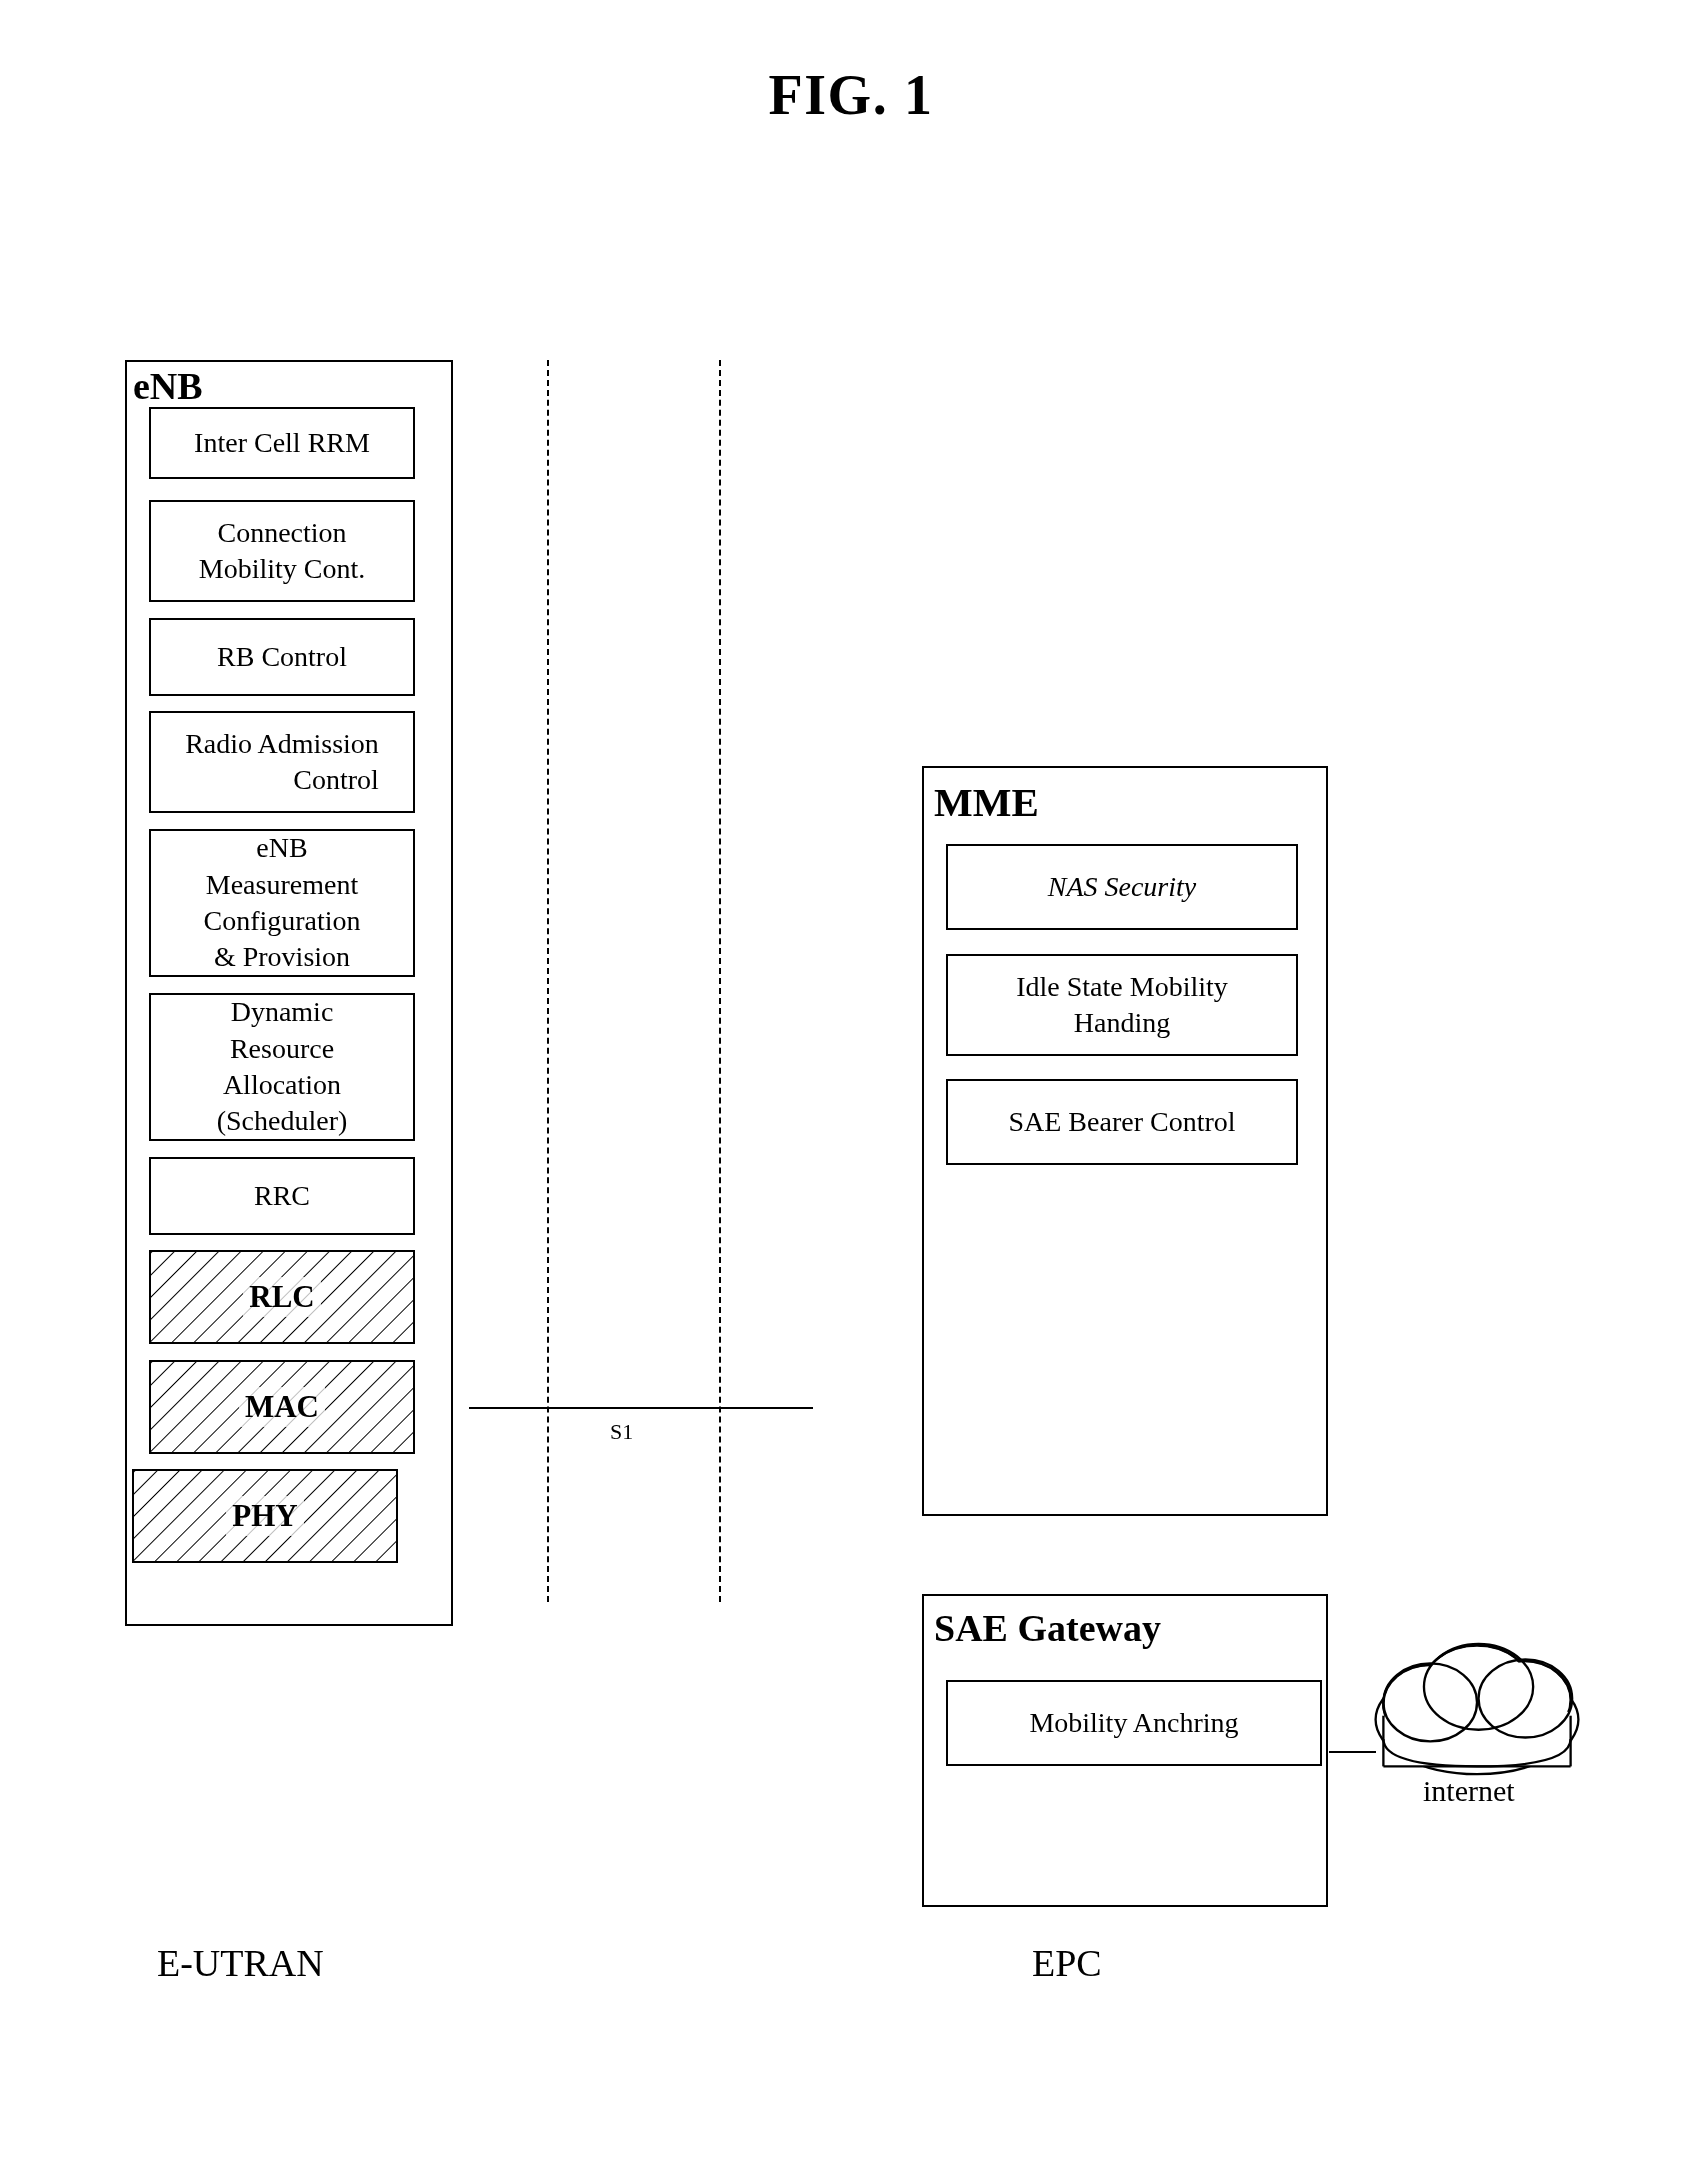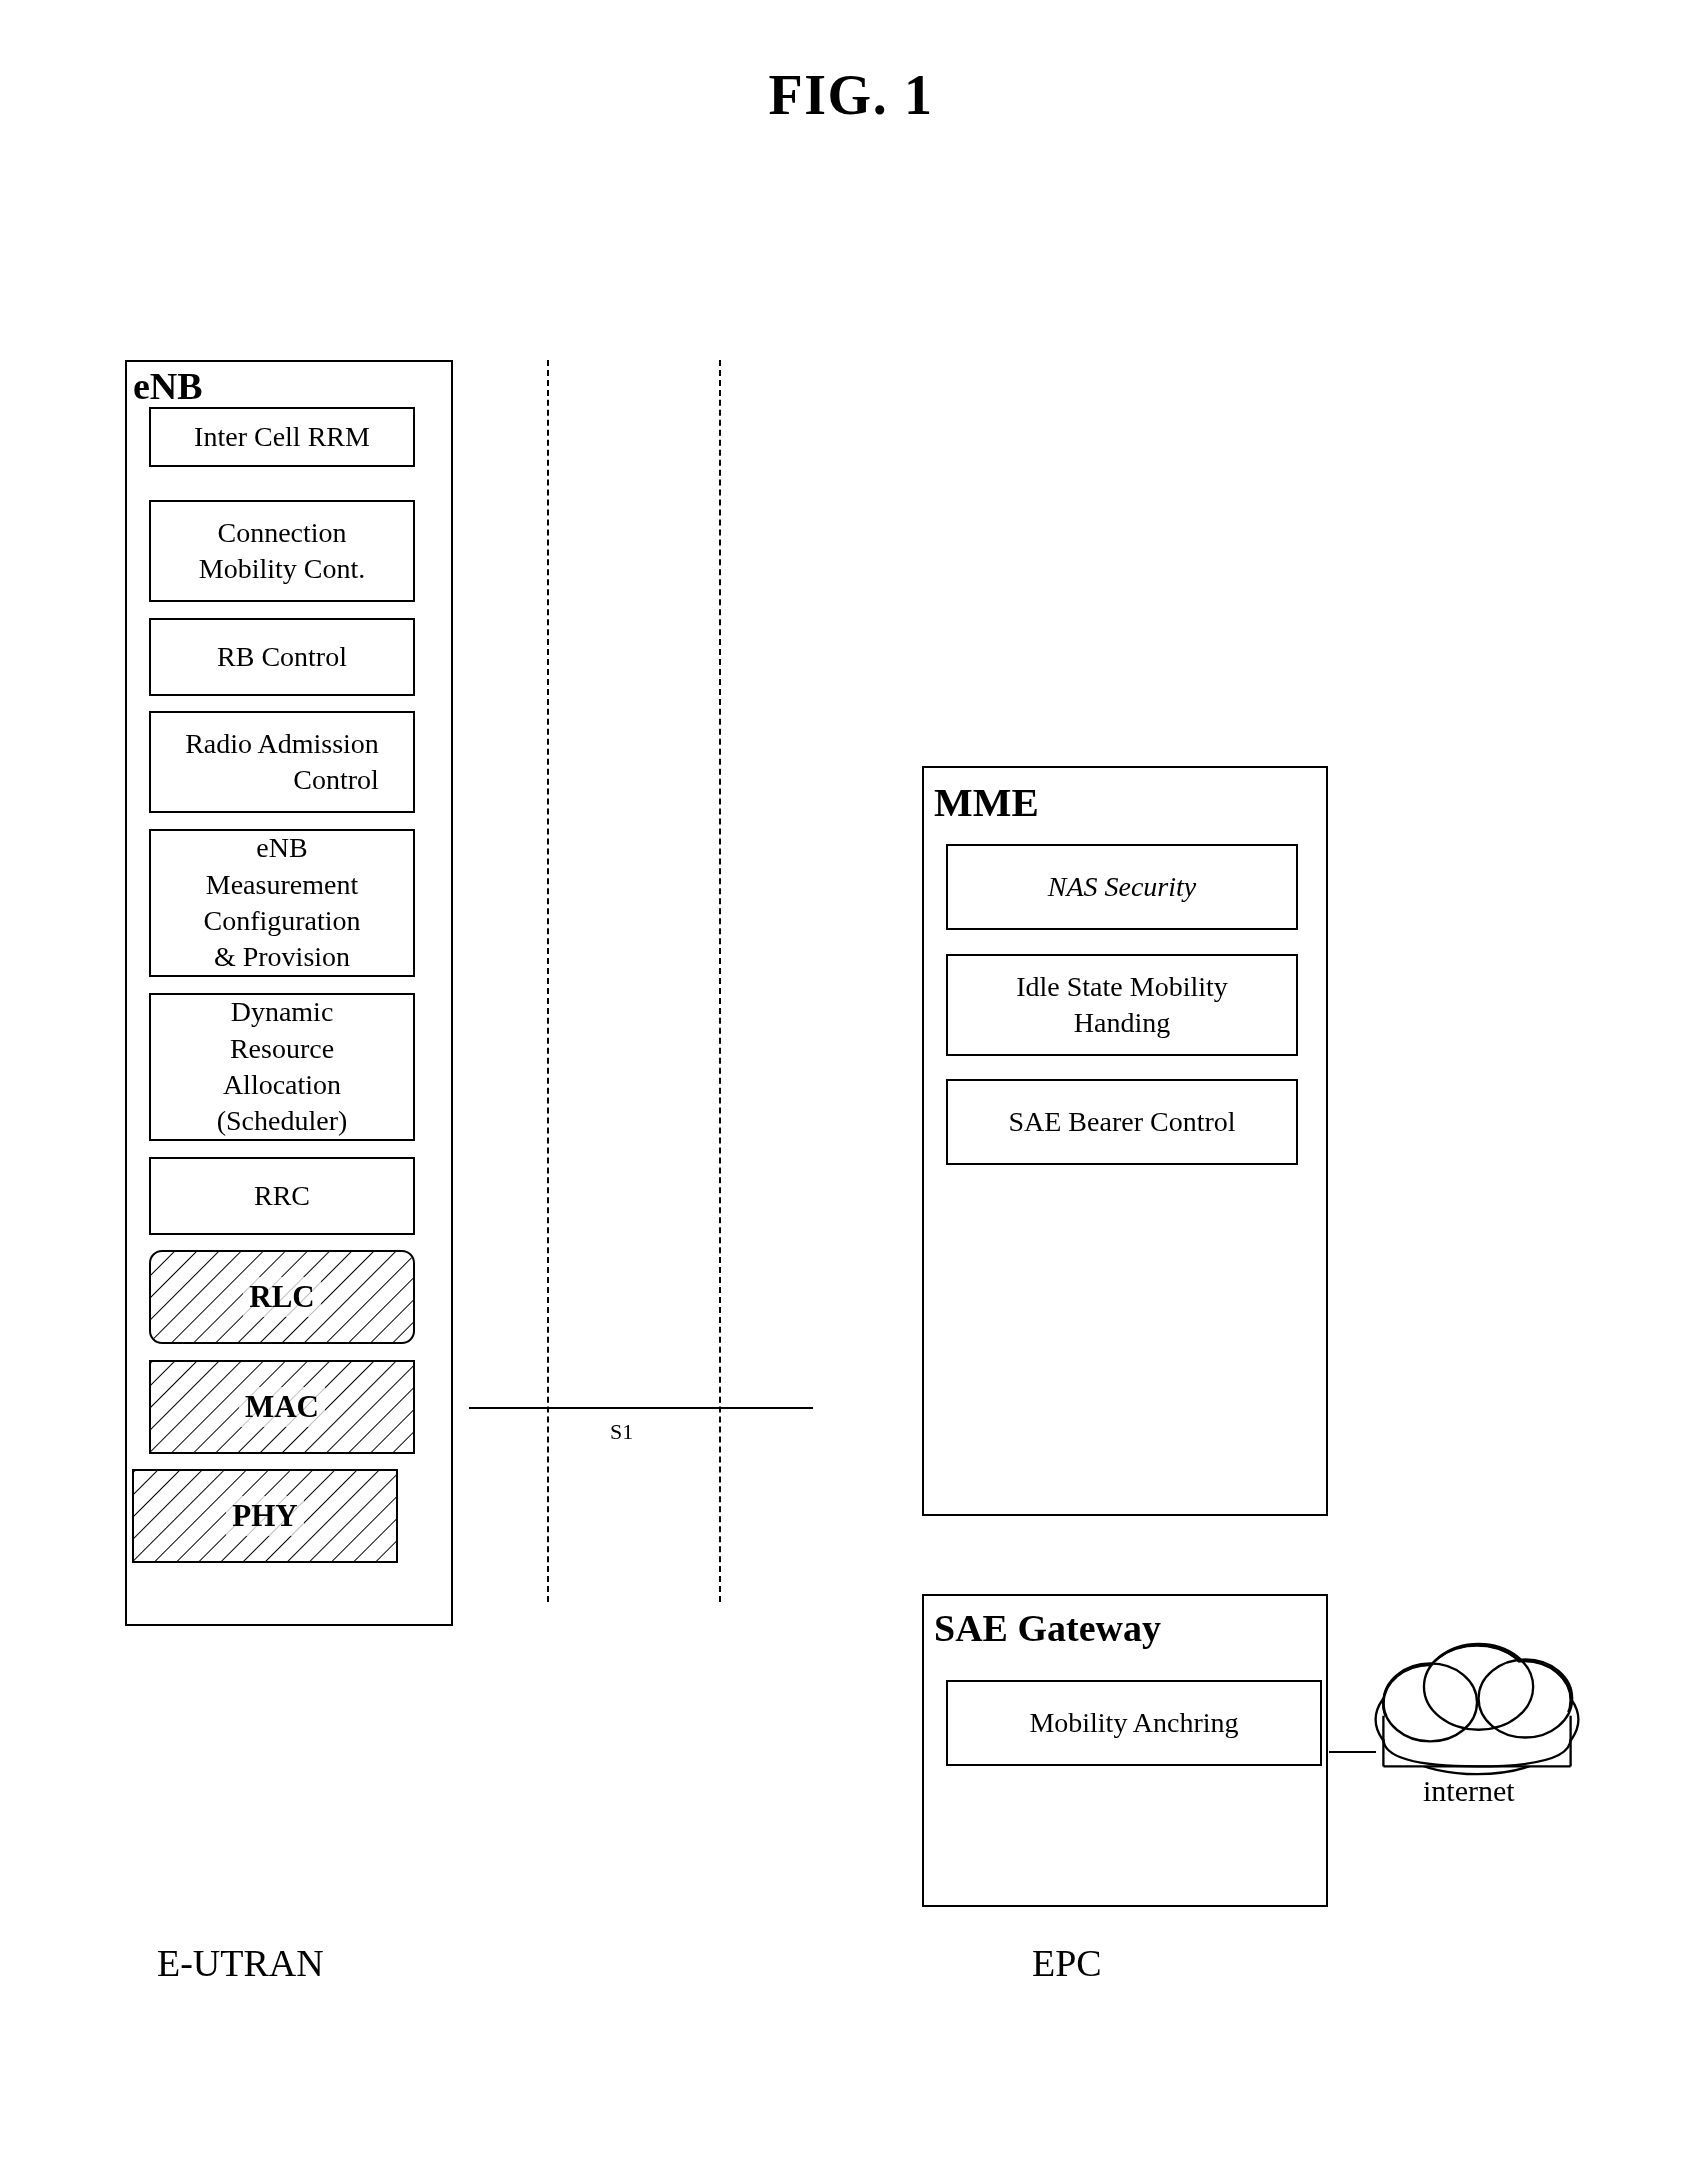--- a/index.html
+++ b/index.html
@@ -95,21 +95,21 @@
 
 <div class="page-title">FIG. 1</div>
 
 <div class="diagram-container">
 
   <div class="enb-outer">
   </div>
 
   <div class="enb-label">eNB</div>
 
-  <div class="inner-box" style="left:55px; top:188px; width:266px; height:60px;">
+  <div class="inner-box" style="left:55px; top:188px; width:266px; height:72px;">
     Inter Cell RRM
   </div>
   <div class="inner-box" style="left:55px; top:281px; width:266px; height:102px;">
     Connection<br>Mobility Cont.
   </div>
   <div class="inner-box" style="left:55px; top:399px; width:266px; height:78px;">
     RB Control
   </div>
   <div class="inner-box" style="left:55px; top:492px; width:266px; height:102px;text-align:right;">
     Radio Admission<br>Control
@@ -117,21 +117,21 @@
   <div class="inner-box" style="left:55px; top:610px; width:266px; height:148px;">
     eNB<br>Measurement<br>Configuration<br>&amp; Provision
   </div>
   <div class="inner-box" style="left:55px; top:774px; width:266px; height:148px;">
     Dynamic<br>Resource<br>Allocation<br>(Scheduler)
   </div>
   <div class="inner-box" style="left:55px; top:938px; width:266px; height:78px;">
     RRC
   </div>
 
-  <div class="hatched-box" style="left:55px; top:1031px; width:266px; height:94px;border-radius:13px;">
+  <div class="hatched-box" style="left:55px; top:1031px; width:266px; height:94px;">
     <svg class="hatch-bg" width="266" height="94" viewBox="0 0 340 120">
       <defs>
         <pattern id="hatch1" width="20" height="20" patternUnits="userSpaceOnUse" patternTransform="rotate(45)">
           <line x1="0" y1="0" x2="0" y2="20" stroke="#000" stroke-width="2.5"></line>
         </pattern>
       </defs>
       <rect width="340" height="120" fill="url(#hatch1)"></rect>
     </svg>
     <span class="hatch-label">RLC</span>
   </div>

